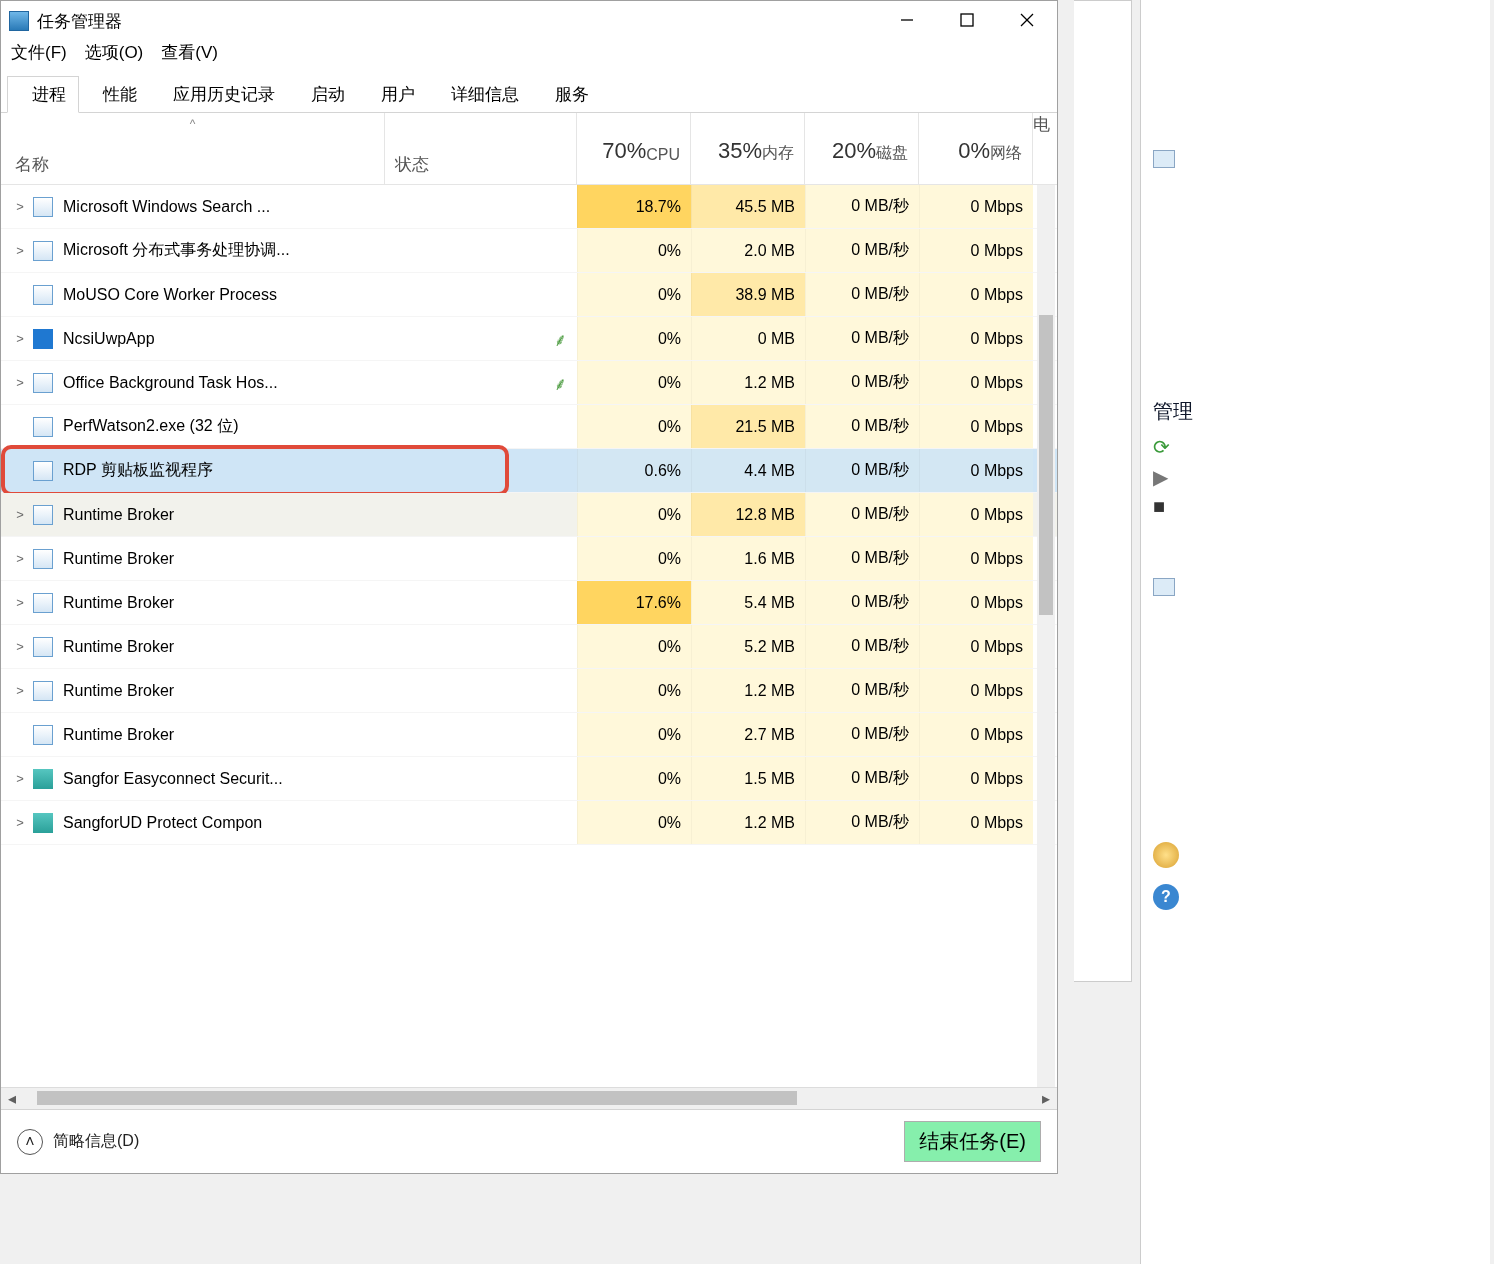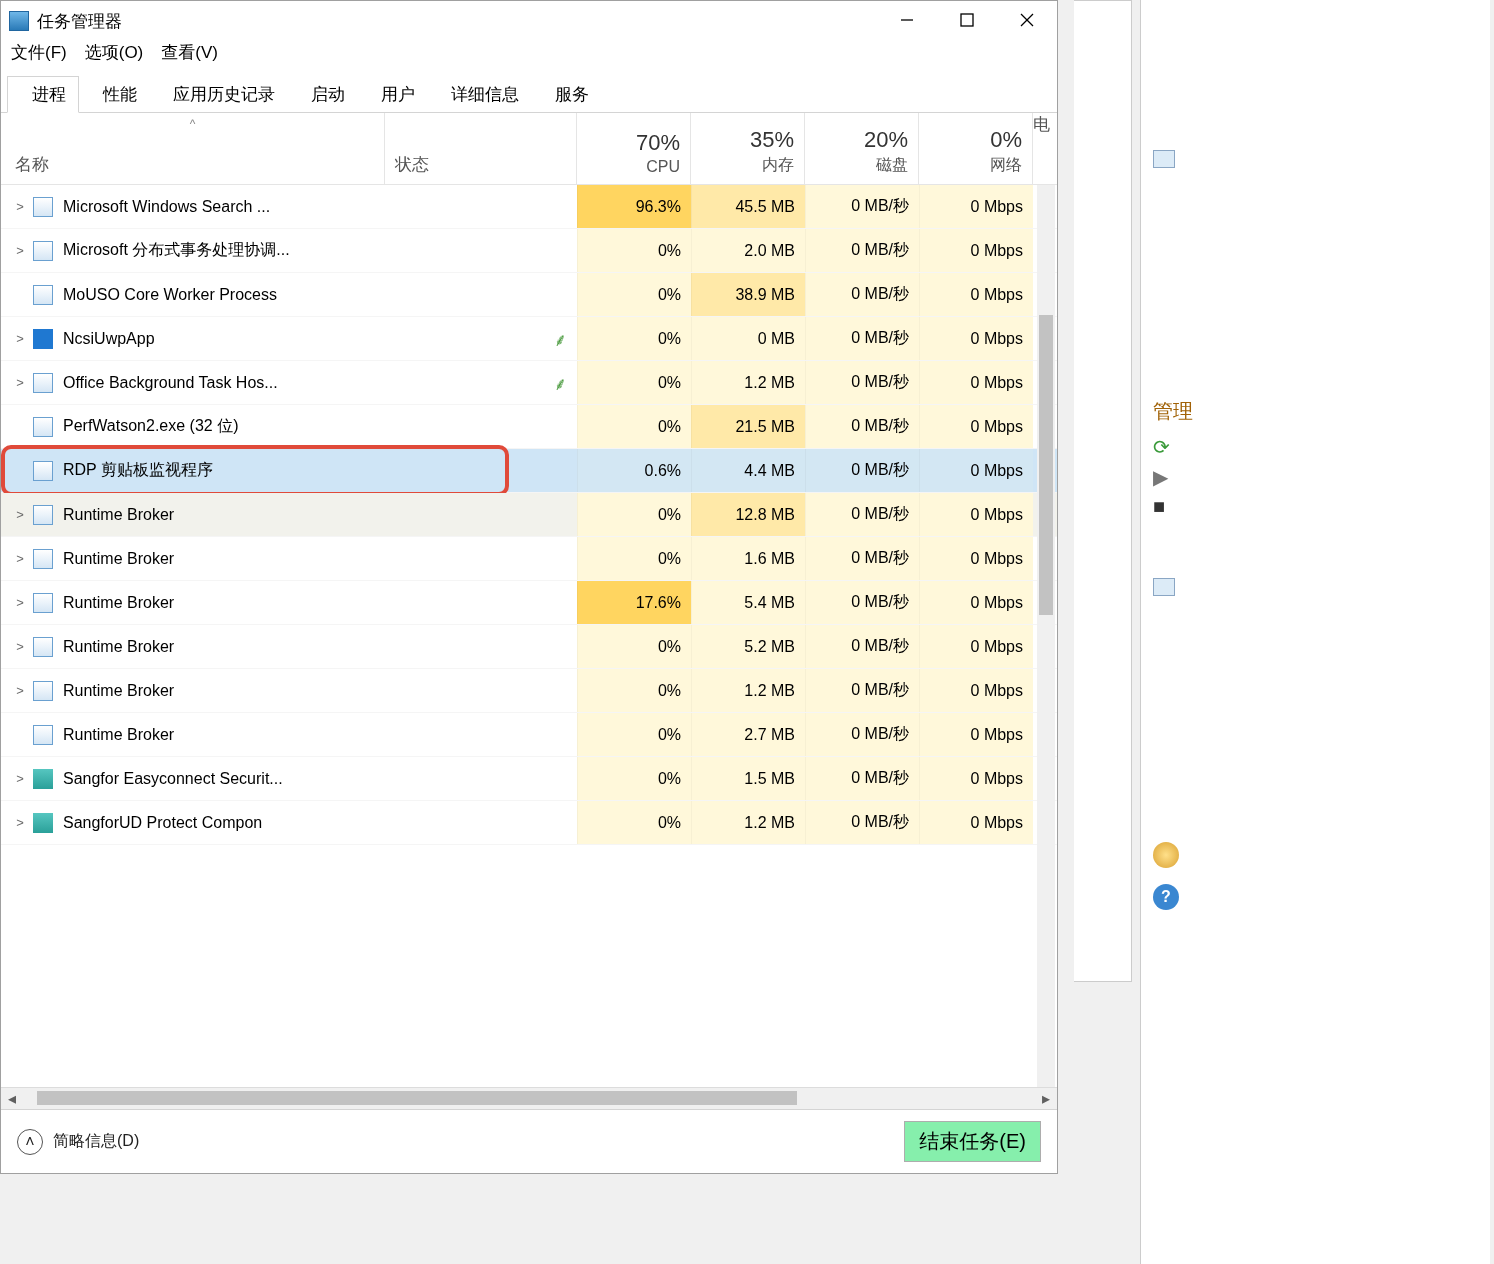--- a/index.html
+++ b/index.html
@@ -82,22 +82,22 @@
     position: absolute; top: 4px; left: 50%;
     transform: translateX(-50%);
     color: #8a8a8a; font-size: 12px;
   }
   .h-status {
     width: 192px; border-right: 1px solid #e5e5e5;
     display: flex; align-items: flex-end; padding: 0 0 8px 10px;
   }
   .h-metric {
     width: 114px; border-right: 1px solid #e5e5e5;
-    display: flex; flex-direction: column; align-items: flex-end; justify-content: flex-end;
-    padding: 0 10px 8px 0;
+    display: flex; flex-direction: row; align-items: flex-end; justify-content: flex-end;
+    padding: 0 10px 20px 0;
   }
   .h-metric .pct { font-size: 22px; color: #333; }
   .h-metric .lbl { font-size: 16px; color: #555; margin-top: 2px; }
   .h-last { width: 20px; }
   .header-label { font-size: 17px; color: #555; }
 
   .grid-body {
     flex: 1; overflow: hidden; position: relative;
   }
   .rows {
@@ -181,21 +181,21 @@
     top: 130px; height: 300px;
     background:#c2c2c2;
   }
 
   
   .side {
     position:absolute; left:1140px; top:0; bottom:0; width:350px;
     background:#fff; border-left:1px solid #ccc;
     padding: 10px 0 0 12px;
   }
-  .side .heading { font-size:20px; color:#a16207; margin-top: 230px; }
+  .side .heading { font-size:20px; color:#0f172a; margin-top: 230px; }
   .side .icon-row { margin-top:10px; }
   .side .icon-row span { display:block; margin: 6px 0; font-size:20px; }
   .right-edge {
     position:absolute; left:1074px; top:0; width:58px; height:982px;
     background:#fff; border:1px solid #ccc; border-left:none;
   }
   .mini-window { width:22px;height:18px;border:1px solid #8aa6c4;background:#dcebf7;margin:140px 0 0 0; }
 
   .help-ico, .gear-ico { width:26px;height:26px;border-radius:50%;display:inline-block;margin:6px 0; }
   .help-ico { background:#3a87d1;color:#fff;text-align:center;line-height:26px;font-weight:bold; }
@@ -276,21 +276,21 @@
 
   <div class="grid-body">
     <div class="rows" id="rows">
         <div class="row">
           <div class="c-name">
             <span class="chevron">&gt;</span>
             <span class="proc-icon default"></span>
             <span class="proc-name">Microsoft Windows Search ...</span>
           </div>
           <div class="c-status"></div>
-          <div class="c-metric c-cpu heat2">96.3%</div>
+          <div class="c-metric c-cpu heat2">18.7%</div>
           <div class="c-metric c-mem heat1">45.5 MB</div>
           <div class="c-metric c-disk">0 MB/秒</div>
           <div class="c-metric c-net">0 Mbps</div>
         </div>
         <div class="row">
           <div class="c-name">
             <span class="chevron">&gt;</span>
             <span class="proc-icon default"></span>
             <span class="proc-name">Microsoft 分布式事务处理协调...</span>
           </div>

